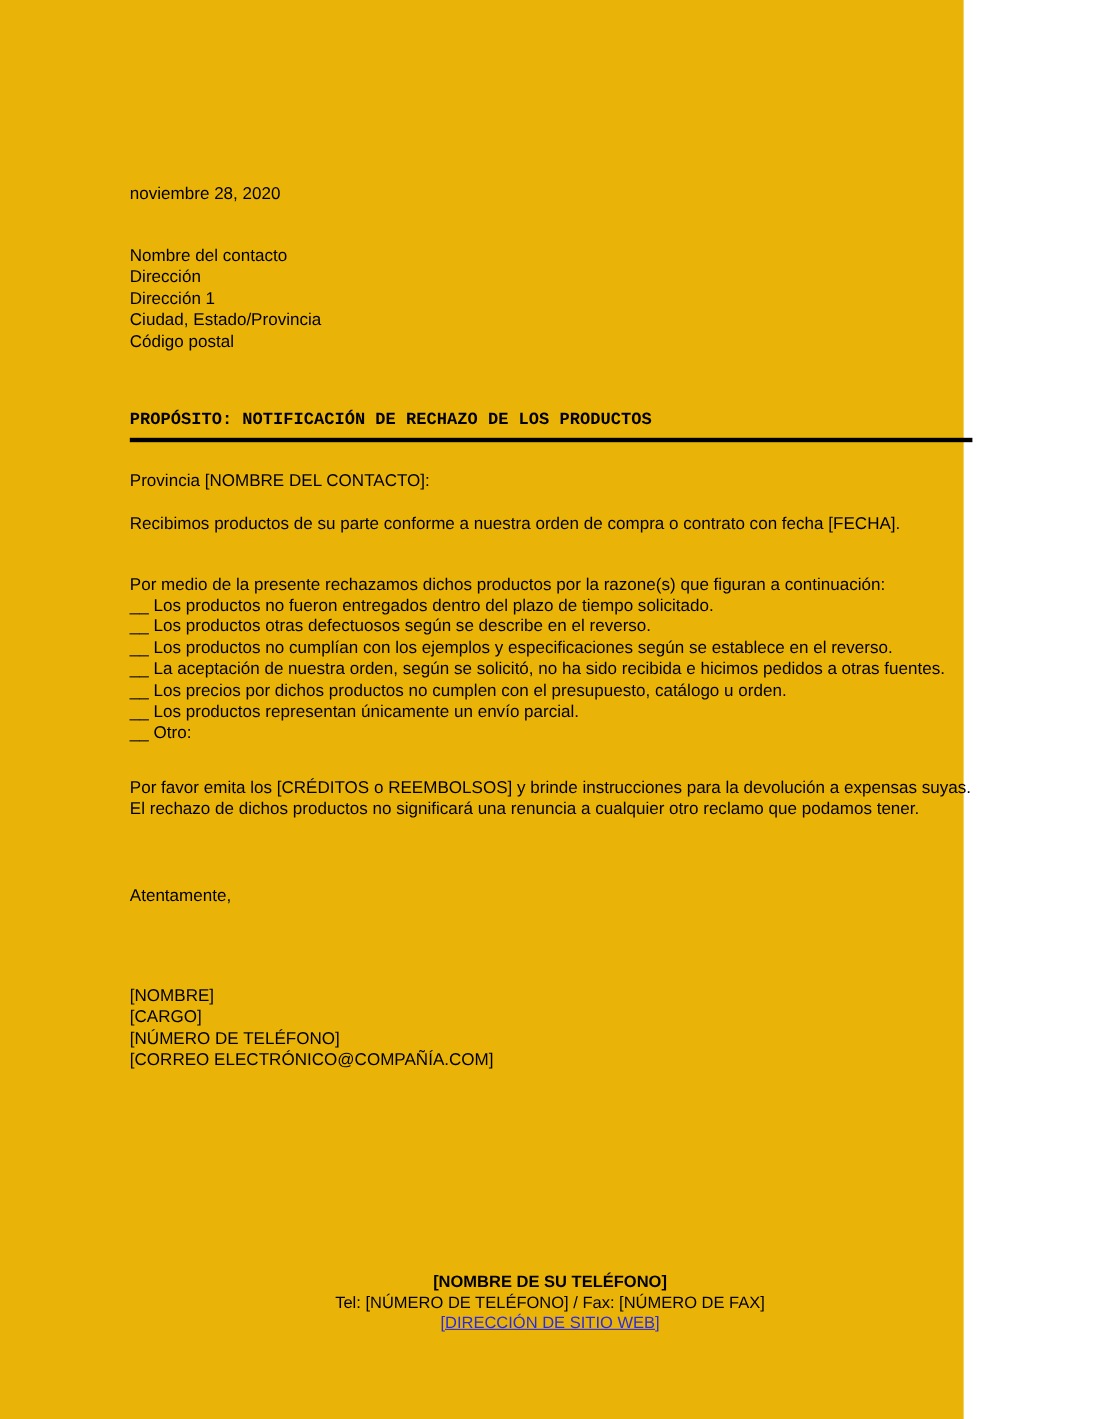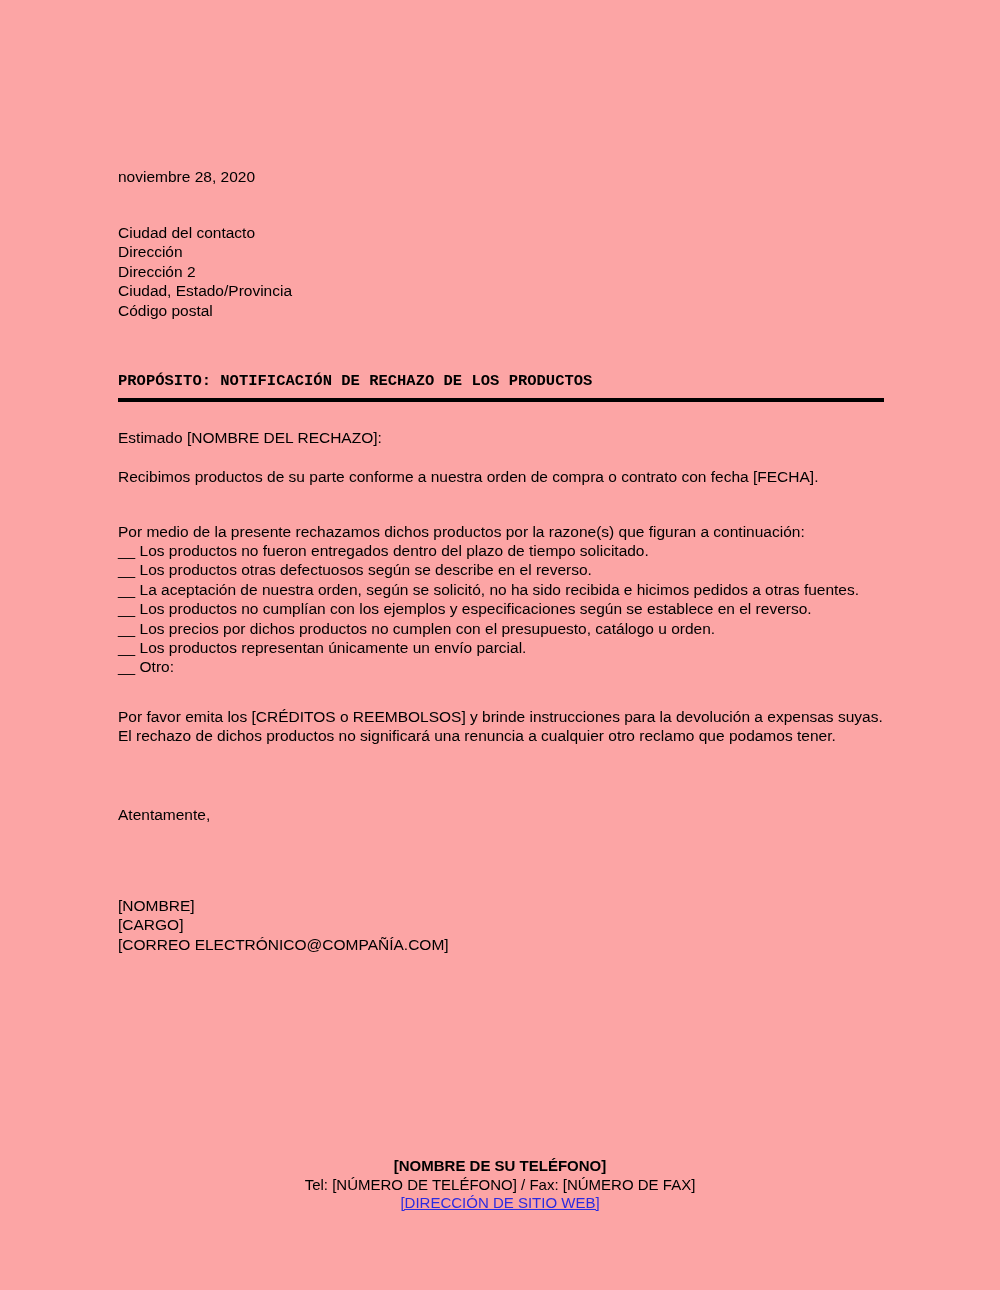--- a/index.html
+++ b/index.html
@@ -2,23 +2,23 @@
 <html style="--link-color: #2b2be0;"><head>
 <meta charset="utf-8">
 <style>
   html, body {
     margin: 0;
     padding: 0;
     background: #ffffff;
   }
   .page {
     position: relative;
-    width: 1000px;
+    width: 876px;
     height: 1290px;
-    background: #fca5a5;
+    background: #eab308;
     font-family: "Liberation Sans", "DejaVu Sans", sans-serif;
     font-size: 15.5px;
     line-height: 19.4px;
     color: #000000;
   }
   .block {
     position: absolute;
     left: 118px;
     width: 766px;
   }
@@ -56,54 +56,55 @@
   }
 </style>
 </head>
 <body>
 
 <div class="page">
 
   <div class="block date-block">noviembre 28, 2020</div>
 
   <div class="block recipient-block">
-    <div>Ciudad del contacto</div>
+    <div>Nombre del contacto</div>
     <div>Dirección</div>
-    <div>Dirección 2</div>
+    <div>Dirección 1</div>
     <div>Ciudad, Estado/Provincia</div>
     <div>Código postal</div>
   </div>
 
   <div class="block subject-block">PROPÓSITO: NOTIFICACIÓN DE RECHAZO DE LOS PRODUCTOS</div>
 
   <div class="title-rule"></div>
 
-  <div class="block salutation-block">Estimado [NOMBRE DEL RECHAZO]:</div>
+  <div class="block salutation-block">Provincia [NOMBRE DEL CONTACTO]:</div>
 
   <div class="block para1-block">Recibimos productos de su parte conforme a nuestra orden de compra o contrato con fecha [FECHA].</div>
 
   <div class="block para2-block">Por medio de la presente rechazamos dichos productos por la razone(s) que figuran a continuación:</div>
 
   <div class="block checklist-block">
     <div>__ Los productos no fueron entregados dentro del plazo de tiempo solicitado.</div>
     <div>__ Los productos otras defectuosos según se describe en el reverso.</div>
+    <div>__ Los productos no cumplían con los ejemplos y especificaciones según se establece en el reverso.</div>
     <div>__ La aceptación de nuestra orden, según se solicitó, no ha sido recibida e hicimos pedidos a otras fuentes.</div>
-    <div>__ Los productos no cumplían con los ejemplos y especificaciones según se establece en el reverso.</div>
     <div>__ Los precios por dichos productos no cumplen con el presupuesto, catálogo u orden.</div>
     <div>__ Los productos representan únicamente un envío parcial.</div>
     <div>__ Otro:</div>
   </div>
 
   <div class="block closing-block">Atentamente,</div>
 
   <div class="block para3-block">Por favor emita los [CRÉDITOS o REEMBOLSOS] y brinde instrucciones para la devolución a expensas suyas. El rechazo de dichos productos no significará una renuncia a cualquier otro reclamo que podamos tener.</div>
 
   <div class="block signature-block">
     <div>[NOMBRE]</div>
     <div>[CARGO]</div>
+    <div>[NÚMERO DE TELÉFONO]</div>
     <div>[CORREO ELECTRÓNICO@COMPAÑÍA.COM]</div>
   </div>
 
   <div class="footer-block">
     <div class="footer-company">[NOMBRE DE SU TELÉFONO]</div>
     <div>Tel: [NÚMERO DE TELÉFONO] / Fax: [NÚMERO DE FAX]</div>
     <div><a class="footer-link" href="#">[DIRECCIÓN DE SITIO WEB]</a></div>
   </div>
 
 </div>

